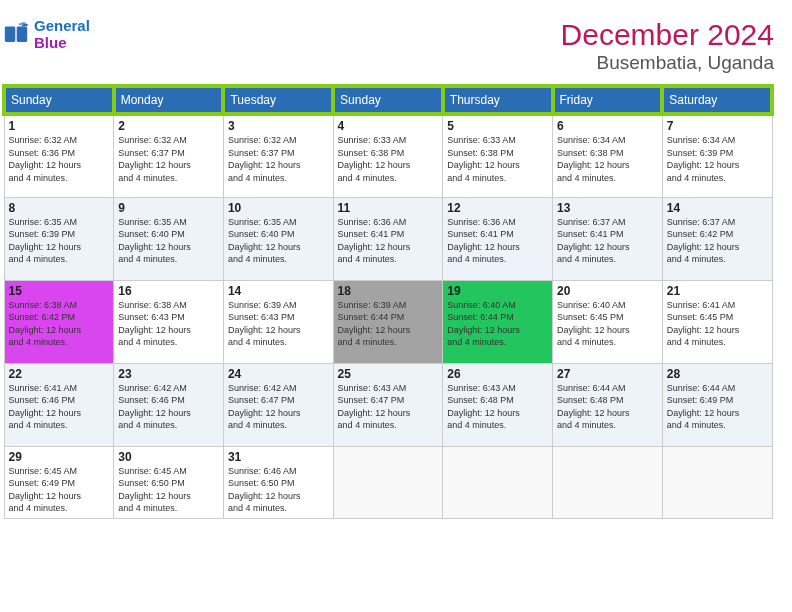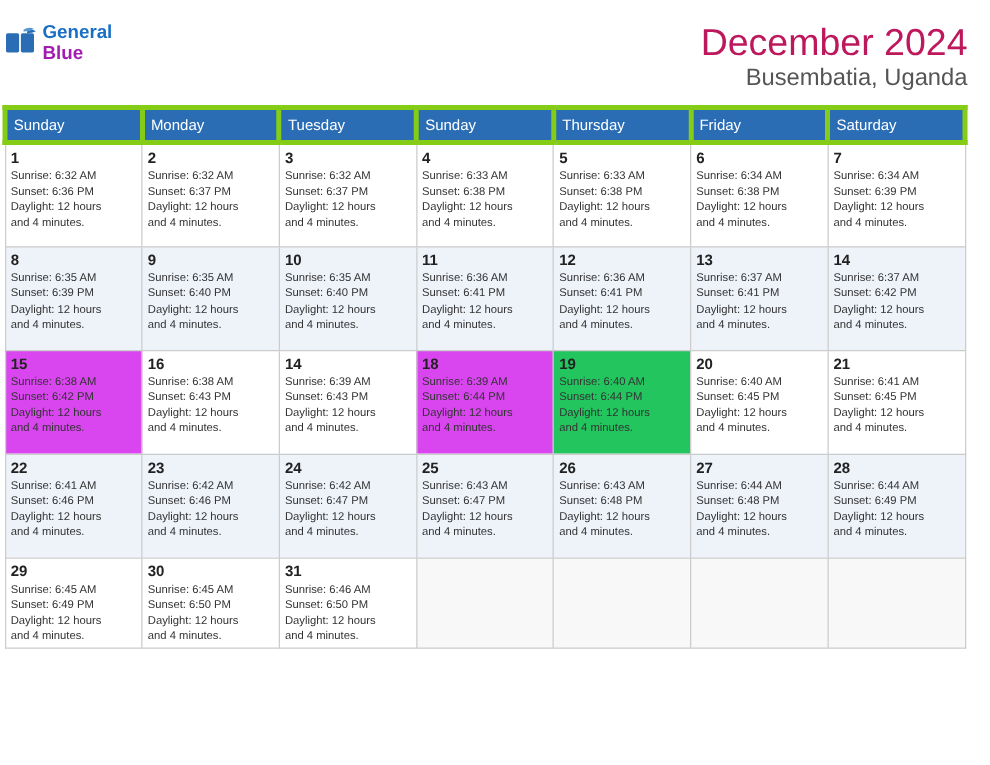--- a/index.html
+++ b/index.html
@@ -209,21 +209,21 @@
             <div class="day-info">Sunrise: 6:38 AM<br>Sunset: 6:42 PM<br>Daylight: 12 hours<br>and 4 minutes.</div>
           </td>
           <td style="background: rgb(255, 255, 255);">
             <span class="day-num">16</span>
             <div class="day-info">Sunrise: 6:38 AM<br>Sunset: 6:43 PM<br>Daylight: 12 hours<br>and 4 minutes.</div>
           </td>
           <td style="background: rgb(255, 255, 255);">
             <span class="day-num">14</span>
             <div class="day-info">Sunrise: 6:39 AM<br>Sunset: 6:43 PM<br>Daylight: 12 hours<br>and 4 minutes.</div>
           </td>
-          <td style="background: #d946ef;">
+          <td style="background: #a3a3a3;">
             <span class="day-num">18</span>
             <div class="day-info">Sunrise: 6:39 AM<br>Sunset: 6:44 PM<br>Daylight: 12 hours<br>and 4 minutes.</div>
           </td>
           <td style="background: #22c55e;">
             <span class="day-num">19</span>
             <div class="day-info">Sunrise: 6:40 AM<br>Sunset: 6:44 PM<br>Daylight: 12 hours<br>and 4 minutes.</div>
           </td>
           <td style="background: rgb(255, 255, 255);">
             <span class="day-num">20</span>
             <div class="day-info">Sunrise: 6:40 AM<br>Sunset: 6:45 PM<br>Daylight: 12 hours<br>and 4 minutes.</div>

